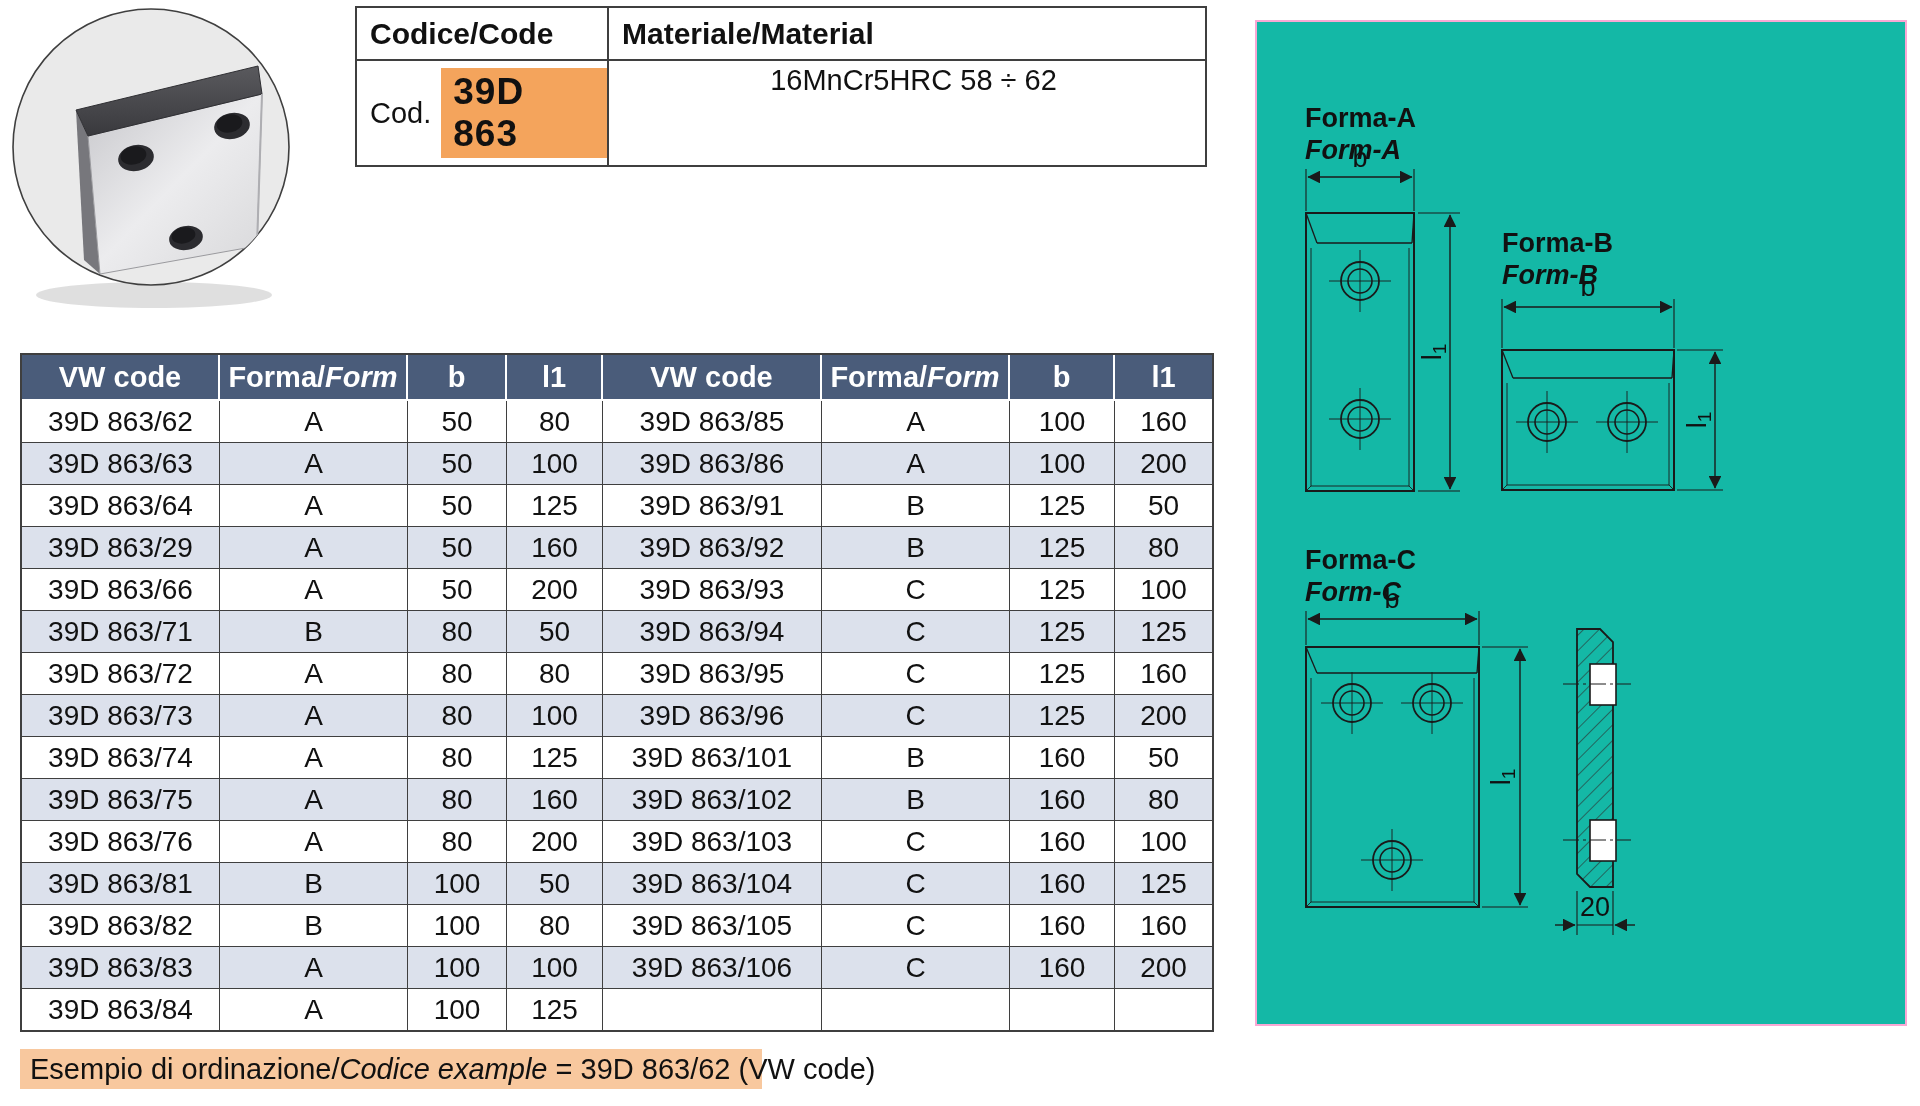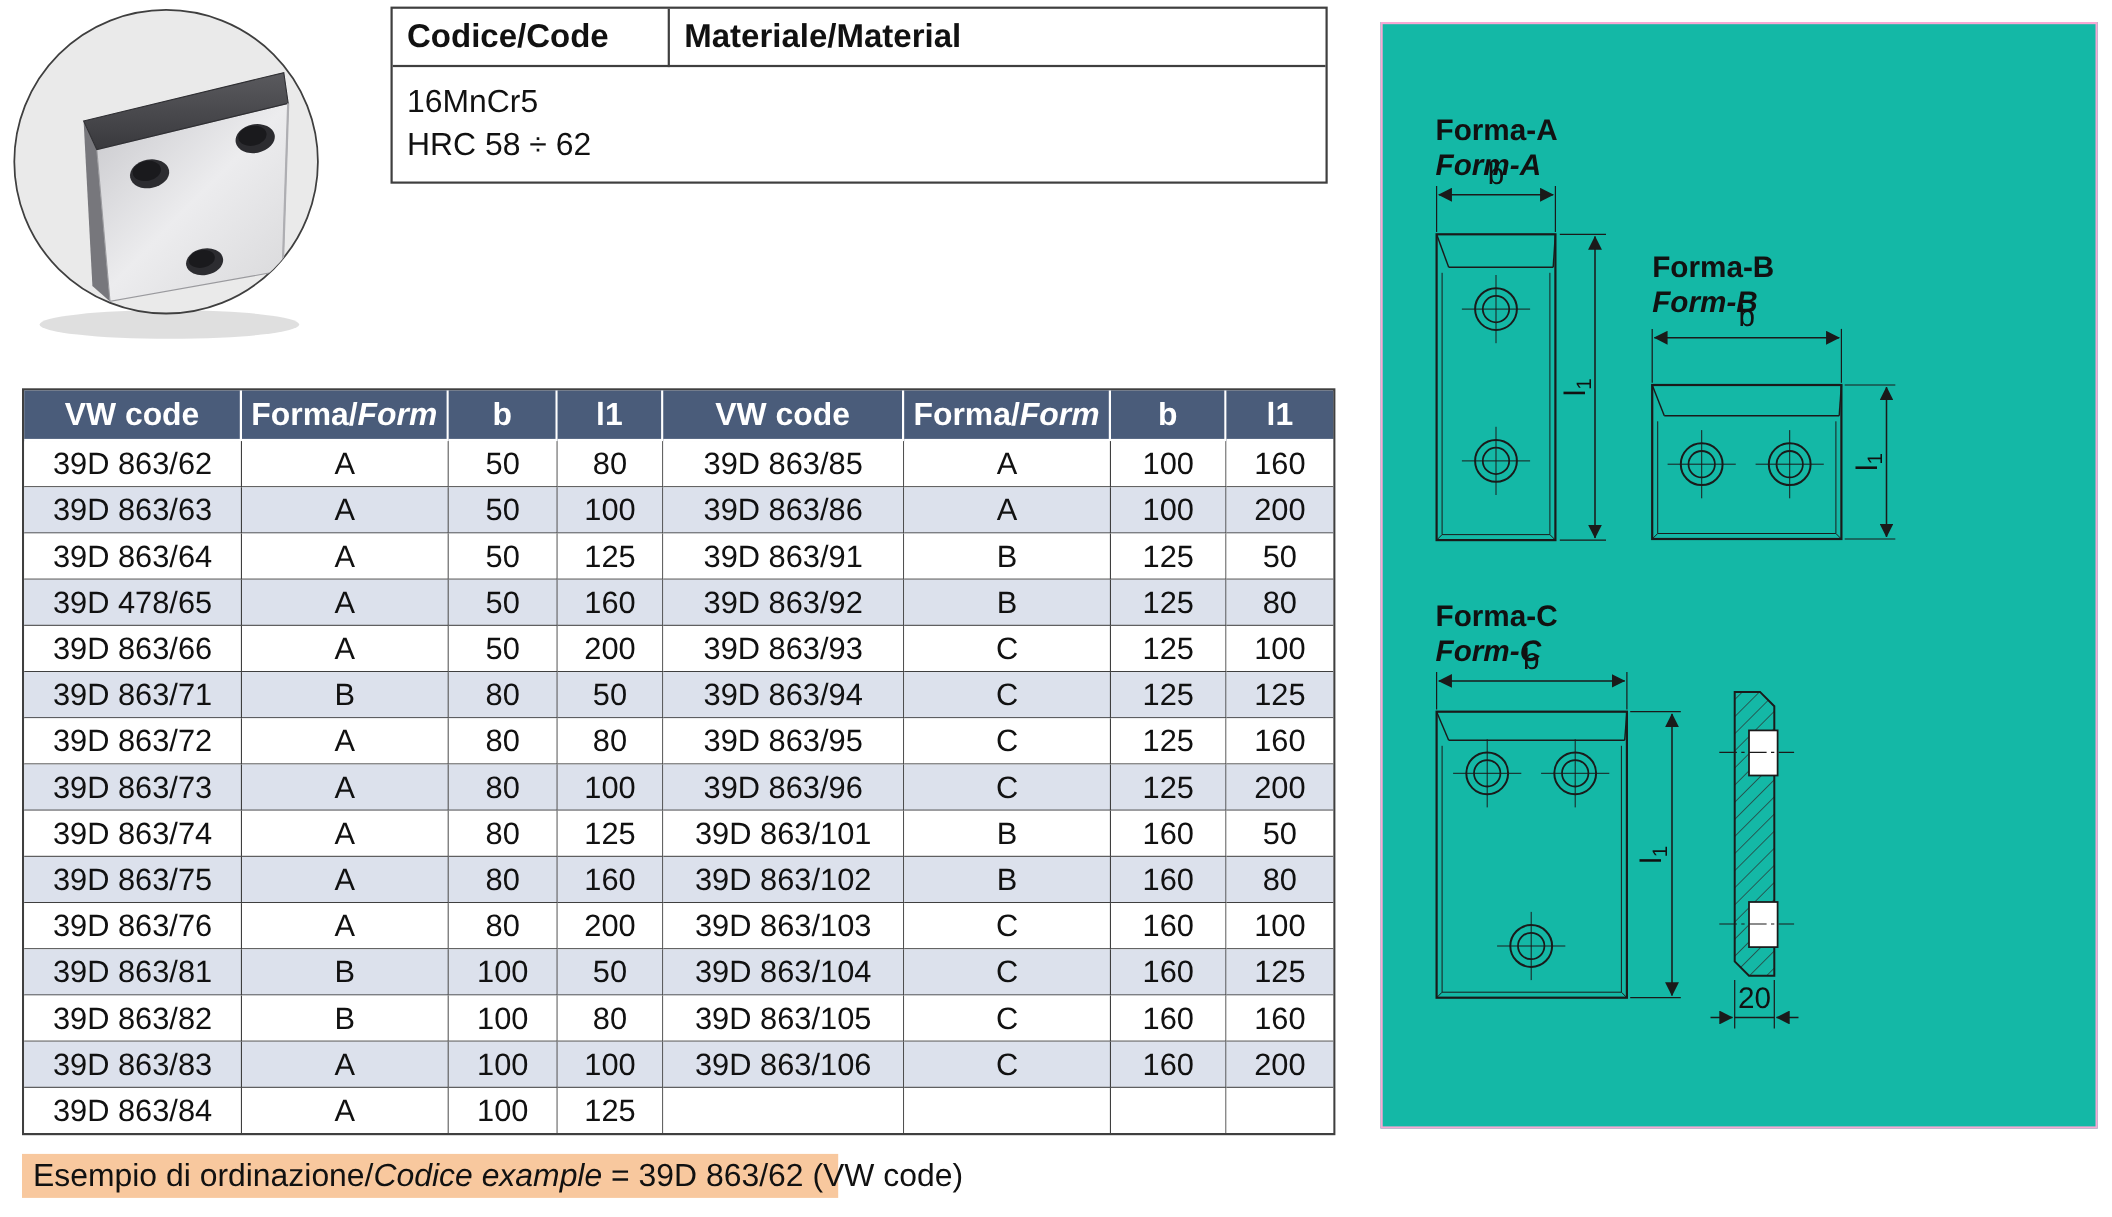--- a/index.html
+++ b/index.html
@@ -29,21 +29,21 @@
   .info-cell{padding-left:13px;display:flex;align-items:center;}
   .info-head{font-size:30px;font-weight:bold;border-bottom:2px solid var(--line);}
   .info-col1{border-right:2px solid var(--line);}
   .info-head .it{}
   #cod-cell{gap:10px;}
   #cod-prefix{font-size:29px;}
   #code-badge{
     background:var(--code-highlight);font-size:37px;font-weight:bold;
     padding:3px 12px;letter-spacing:1px;
   }
-  #material-cell{flex-direction:column;align-items:flex-start;justify-content:center;
+  #material-cell{flex-direction:row;align-items:flex-start;justify-content:center;
     font-size:29px;line-height:39px;}
 
   
   #main-table{left:20px;top:353px;border-radius:21px;}
   table{
     border-collapse:separate;border-spacing:0;table-layout:fixed;width:1190px;
     border:2px solid var(--line);
   }
   th,td{overflow:hidden;text-align:center;vertical-align:middle;}
   thead th{
@@ -122,20 +122,24 @@
 
 <div class="abs" id="info-table">
   <div class="info-cell info-head info-col1">
     <span>Codice/</span>
       <span class="it">Code</span>
   </div>
   <div class="info-cell info-head">
     <span>Materiale/</span>
       <span class="it">Material</span>
   </div>
+  <div class="info-cell info-col1" id="cod-cell">
+    <span id="cod-prefix">Cod.</span>
+    <span id="code-badge">39D 863</span>
+  </div>
   <div class="info-cell" id="material-cell">
     <div>16MnCr5</div>
     <div>HRC 58 ÷ 62</div>
   </div>
 </div>
 
 <div class="abs" id="main-table">
   <table>
     <colgroup>
       <col style="width:198px">
@@ -184,21 +188,21 @@
           <td>39D 863/64</td>
           <td>A</td>
           <td>50</td>
           <td>125</td>
           <td>39D 863/91</td>
           <td>B</td>
           <td>125</td>
           <td>50</td>
         </tr>
         <tr class="alt">
-          <td>39D 478/65</td>
+          <td>39D 863/29</td>
           <td>A</td>
           <td>50</td>
           <td>160</td>
           <td>39D 863/92</td>
           <td>B</td>
           <td>125</td>
           <td>80</td>
         </tr>
         <tr>
           <td>39D 863/66</td>

